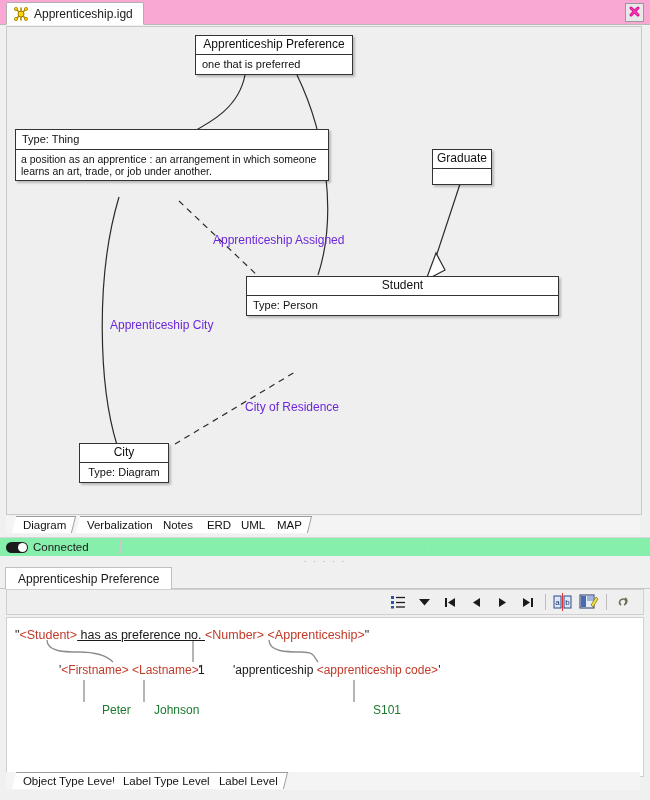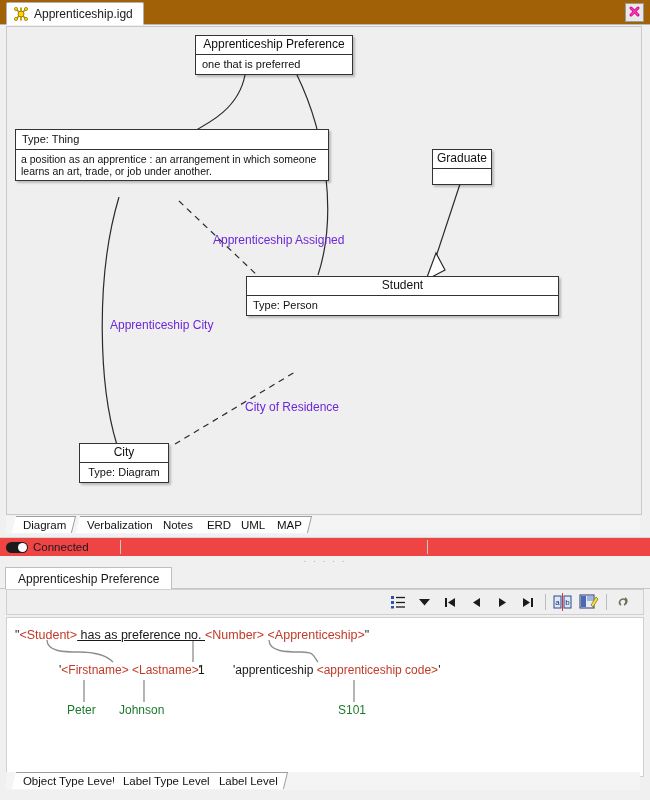--- a/index.html
+++ b/index.html
@@ -12,21 +12,21 @@
   #app {
     position: relative;
     width: 650px; height: 800px;
     background: #f0f0f0;
   }
 
   
   .toptabstrip {
     position: absolute; left: 0; top: 0;
     width: 650px; height: 24px;
-    background: #a16207;
+    background: #f9a8d4;
     border-bottom: 1px solid #b8b8b8;
   }
   .doc-tab {
     position: absolute; left: 6px; top: 2px;
     height: 21px;
     background: #ffffff;
     border: 1px solid #b0b0b0;
     border-bottom: 1px solid #ffffff;
     border-radius: 2px 2px 0 0;
     display: flex; align-items: center;
@@ -117,21 +117,21 @@
     border-right: 1px solid #9d9d9d;
     box-sizing: border-box;
     transform: skewX(-14deg);
   }
   .slanttab > span { transform: skewX(14deg); display:block; }
 
   
   .statusbar {
     position: absolute; left: 0; top: 537px;
     width: 650px; height: 18px;
-    background: #ef4444;
+    background: #86efac;
     border-top: 1px solid #d6d6d6;
     display: flex; align-items: center; justify-content: flex-end;
   }
   .status-cell {
     height: 17px; display: flex; align-items: center;
     padding: 0 6px;
     font-size: 11.5px; color: #1a1a1a;
     box-sizing: border-box;
   }
   .toggle-pill {
@@ -197,21 +197,21 @@
     width: 638px; height: 160px;
     background: #ffffff;
     border: 1px solid #d0d0d0;
     box-sizing: border-box;
     overflow: hidden;
   }
   .verbal-area svg.brace { position:absolute; left:0; top:0; width:638px; height:160px; }
   .v-line { position: absolute; white-space: nowrap; }
   .v-l1 { font-size: 12.5px; left: 8px; top: 10px; }
   .v-l2 { font-size: 12px; margin-left: 8px; }
-  .v-l3 { font-size: 12px; color: #1b7a2e; }
+  .v-l3 { font-size: 12px; color: #1b7a2e; margin-left: 35px; }
   .tok-q  { color: #1a1a1a; }
   .tok-r  { color: #c23a28; }
   .tok-b  { color: #1a1a1a; }
 
   
   .bottomtabs {
     position: absolute; left: 6px; top: 772px;
     width: 634px; height: 18px;
     background: #f4f4f4;
   }

